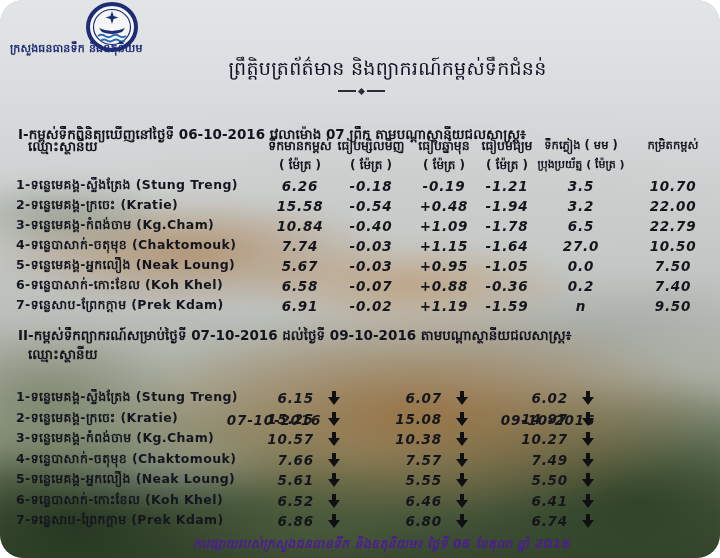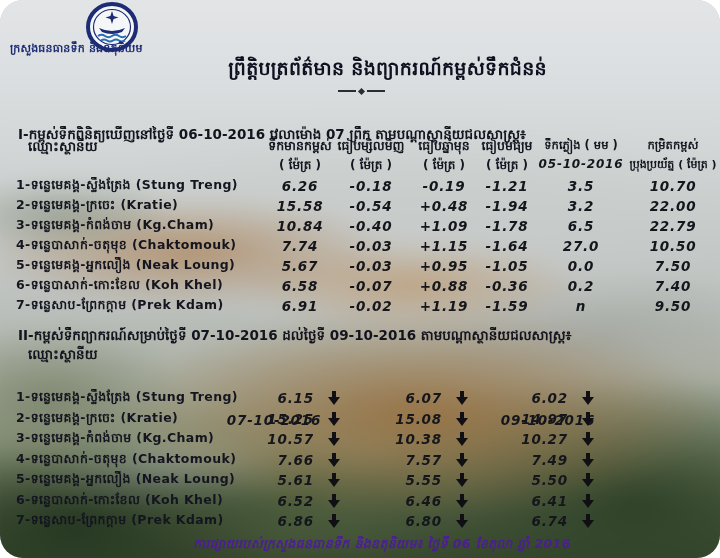--- a/index.html
+++ b/index.html
@@ -29,21 +29,21 @@
   }
   
   .logo { position:absolute; top:2px; left:86px; width:52px; height:50px; }
   .ministry {
     position:absolute; top:41px; left:10px; width:200px;
     font-size:11px; font-weight:bold; color:#1d2c74; letter-spacing:0.2px;
     white-space:nowrap; overflow:hidden;
   }
   .title {
     position:absolute; top:56px; left:55px; right:0; margin:0;
-    text-align:center; font-size:19px; font-weight:bold; color:#0e1120;
+    text-align:center; font-size:19px; font-weight:normal; color:#0e1120;
     letter-spacing:0.3px; white-space:nowrap; overflow:hidden;
     text-shadow:0 1px 1px rgba(255,255,255,0.25);
   }
   .ornament { position:absolute; top:88px; left:330px; width:62px; height:6px;
               display:flex; align-items:center; justify-content:center; gap:3px; }
   .ornament .line { width:18px; height:2px; background:#2a2b33; }
   .ornament .gem  { width:5px; height:5px; background:#2a2b33; transform:rotate(45deg); }
   
   .kh-b   { font-weight:bold; color:#14151f; }
   .num    { font-style:italic; font-weight:600; letter-spacing:0.8px; color:#15161c; }
@@ -125,21 +125,20 @@
     <div class="kh-b">ធៀបមធ្យម</div>
     <div class="kh-b" style="font-size:11.5px">ទឹកភ្លៀង ( មម )</div>
     <div class="kh-b" style="font-size:11.5px">កម្រិតកម្ពស់</div>
   </div>
   <div class="g1" id="s1-header2">
     <div class="name"></div>
     <div class="kh-b">( ម៉ែត្រ )</div>
     <div class="kh-b">( ម៉ែត្រ )</div>
     <div class="kh-b">( ម៉ែត្រ )</div>
     <div class="kh-b">( ម៉ែត្រ )</div>
-    <div class="num" style="font-size:12px">05-10-2016</div>
     <div class="kh-b" style="font-size:11px">ប្រុងប្រយ័ត្ន ( ម៉ែត្រ )</div>
   </div>
   <div id="s1-rows">
   <div class="g1 row">
     <div class="name kh-b">1-ទន្លេមេគង្គ-ស្ទឹងត្រែង (Stung Treng)</div>
     <div class="num">6.26</div>
     <div class="num">-0.18</div>
     <div class="num">-0.19</div>
     <div class="num">-1.21</div>
     <div class="num">3.5</div>

